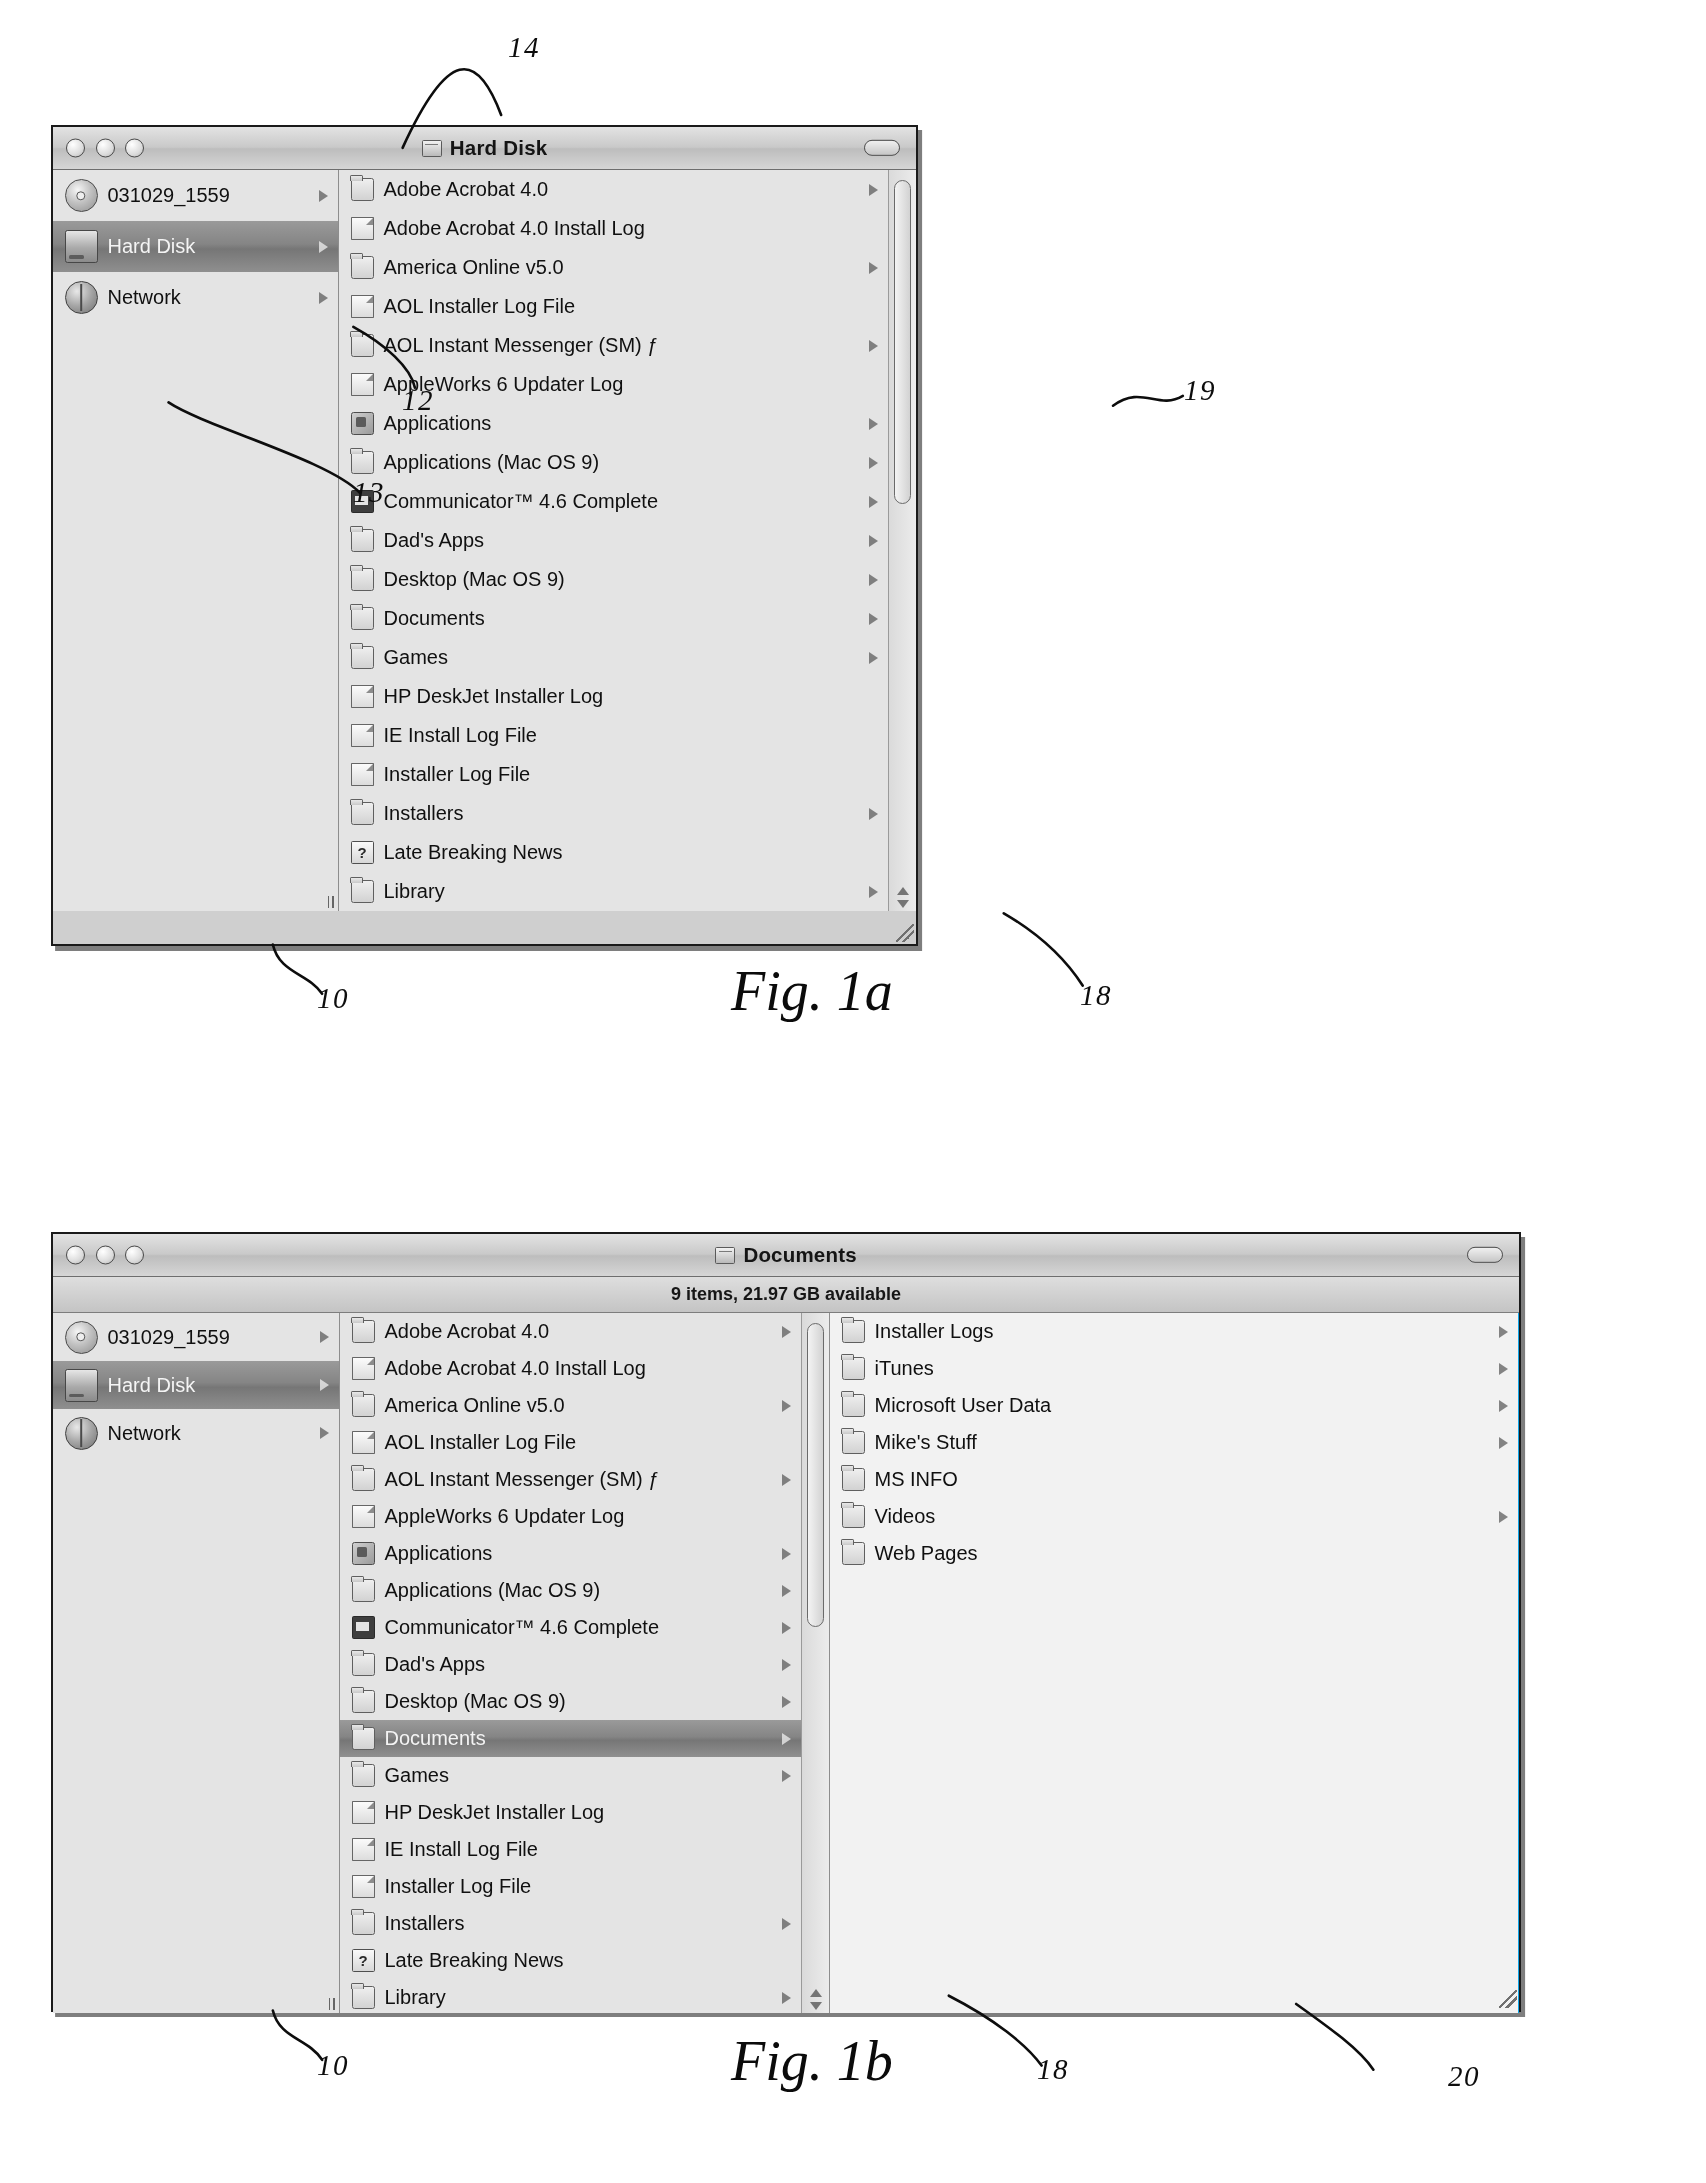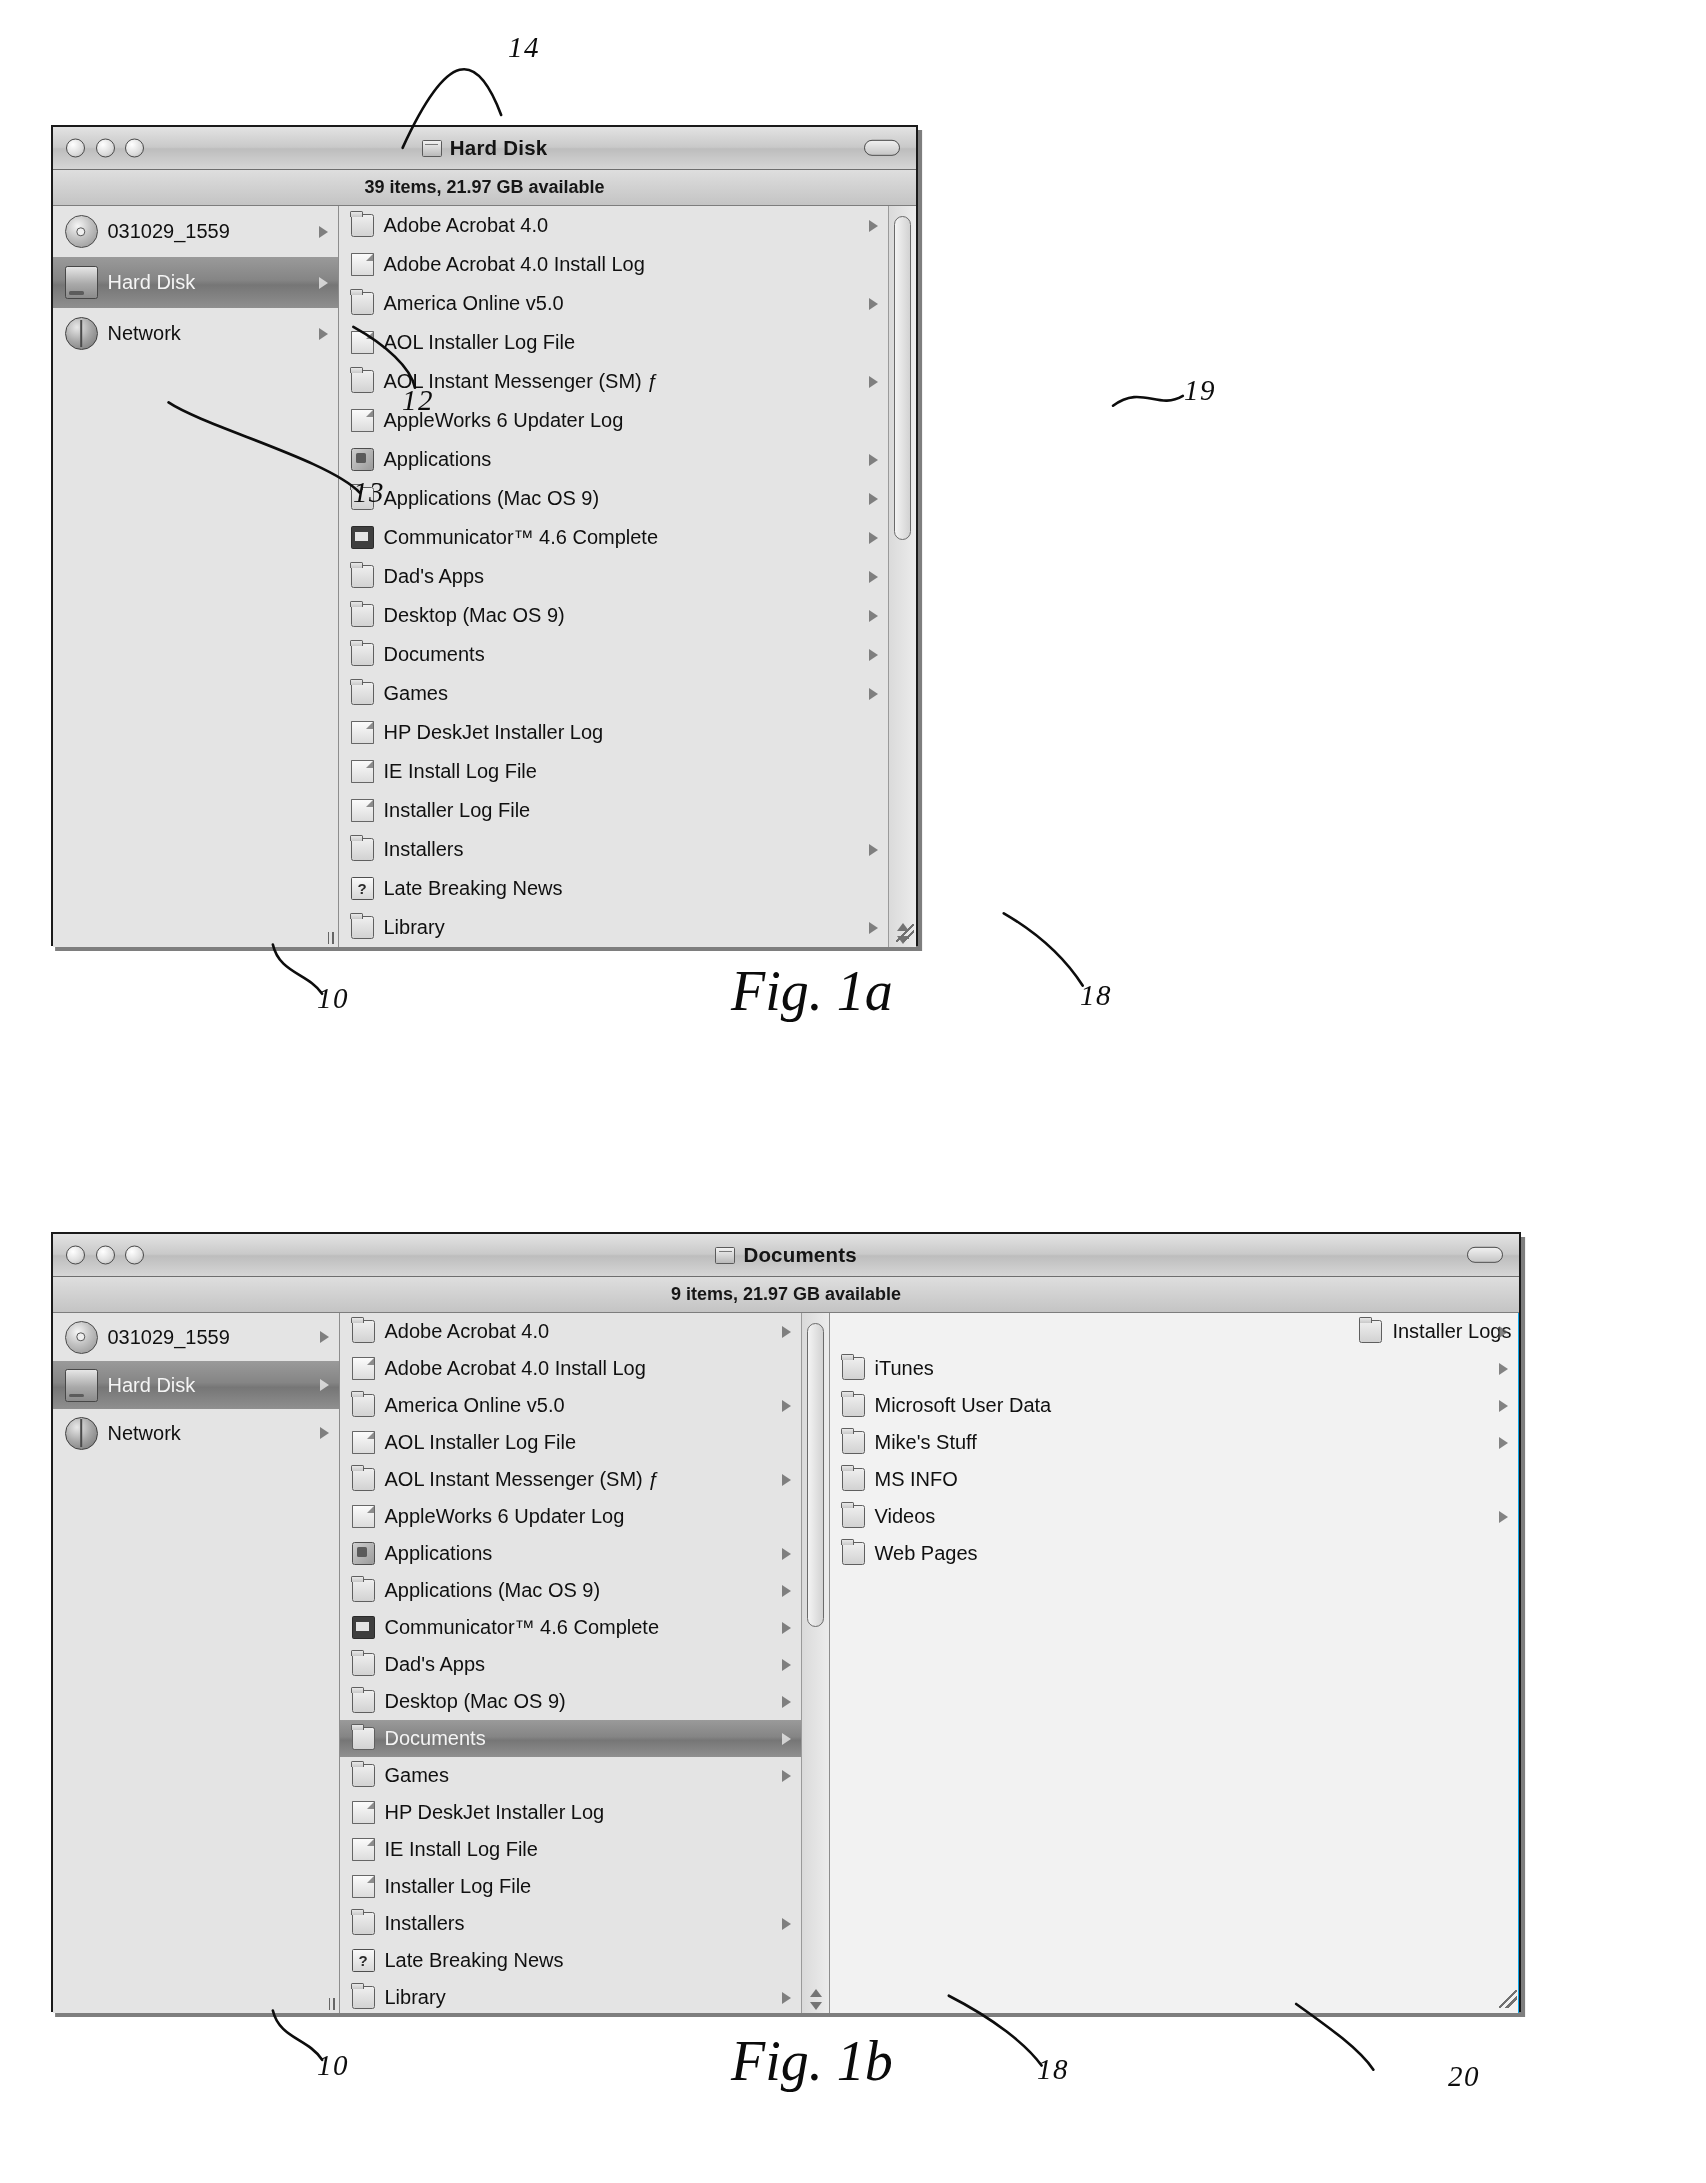--- a/index.html
+++ b/index.html
@@ -285,21 +285,20 @@
         <span class="tl-dot"></span>
         <span class="tl-dot"></span>
       </div>
       <div class="title-wrap">
         <span class="title-icon"></span>
         <span class="win-title">Hard Disk</span>
       </div>
       <div class="resize-pill"></div>
     </div>
 
-    <div class="statusbar">39 items, 21.97 GB available</div>
 
     <div class="columns" style="height:741px;">
 
       <div class="col" style="width:286px;">
         <div class="col-body" id="fig1a-sidebar">
             <div class="row sidebar-row" style="height: 51px;">
               <span class="ic ic-disc"></span>
               <span class="row-label">031029_1559</span>
               <span class="disclosure"></span>
             </div>
@@ -593,21 +592,21 @@
           <div class="vthumb" style="top:10px; height:304px;"></div>
           <div class="arrows">
             <span class="arrow-up"></span>
             <span class="arrow-dn"></span>
           </div>
         </div>
       </div>
 
       <div class="col last" style="width:688px;">
         <div class="col-body" id="fig1b-detail" style="background:#f2f2f2; height:100%;">
-            <div class="row" style="height: 37px; justify-content: flex-end;">
+            <div class="row" style="height: 37px;">
               <span class="ic ic-folder"></span>
               <span class="row-label">Installer Logs</span>
               <span class="disclosure"></span>
             </div>
             <div class="row" style="height: 37px;">
               <span class="ic ic-folder"></span>
               <span class="row-label">iTunes</span>
               <span class="disclosure"></span>
             </div>
             <div class="row" style="height: 37px;">

